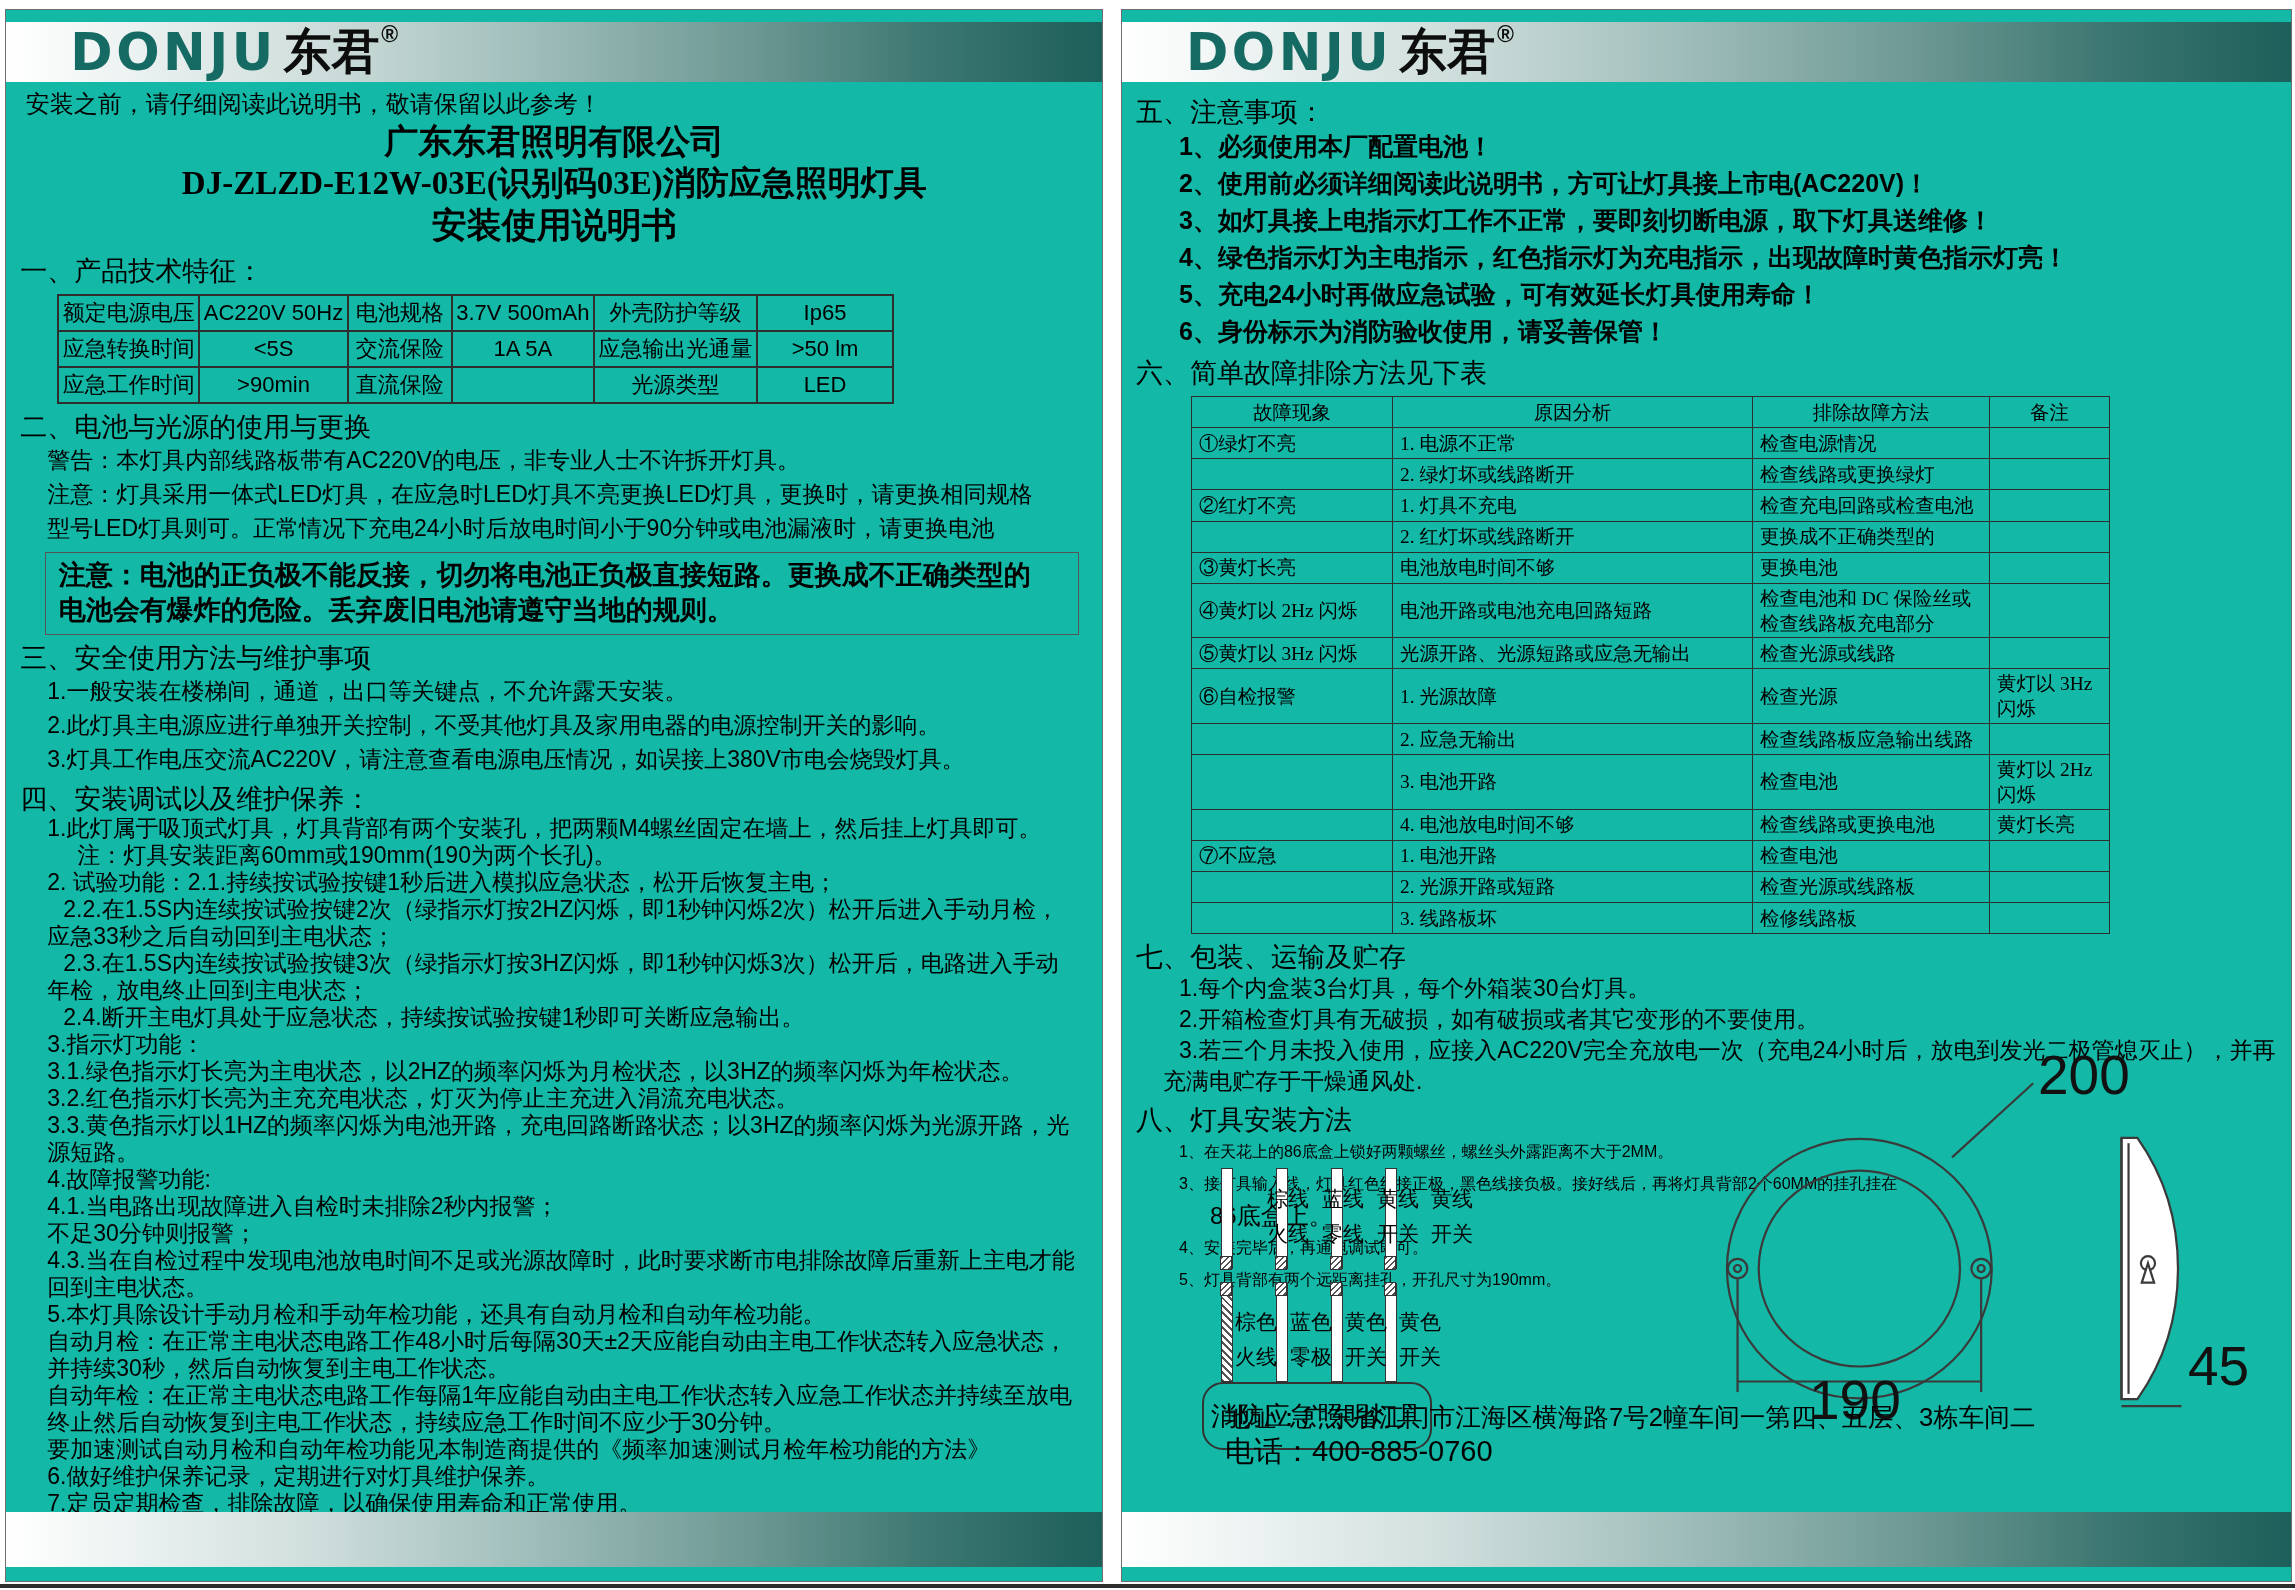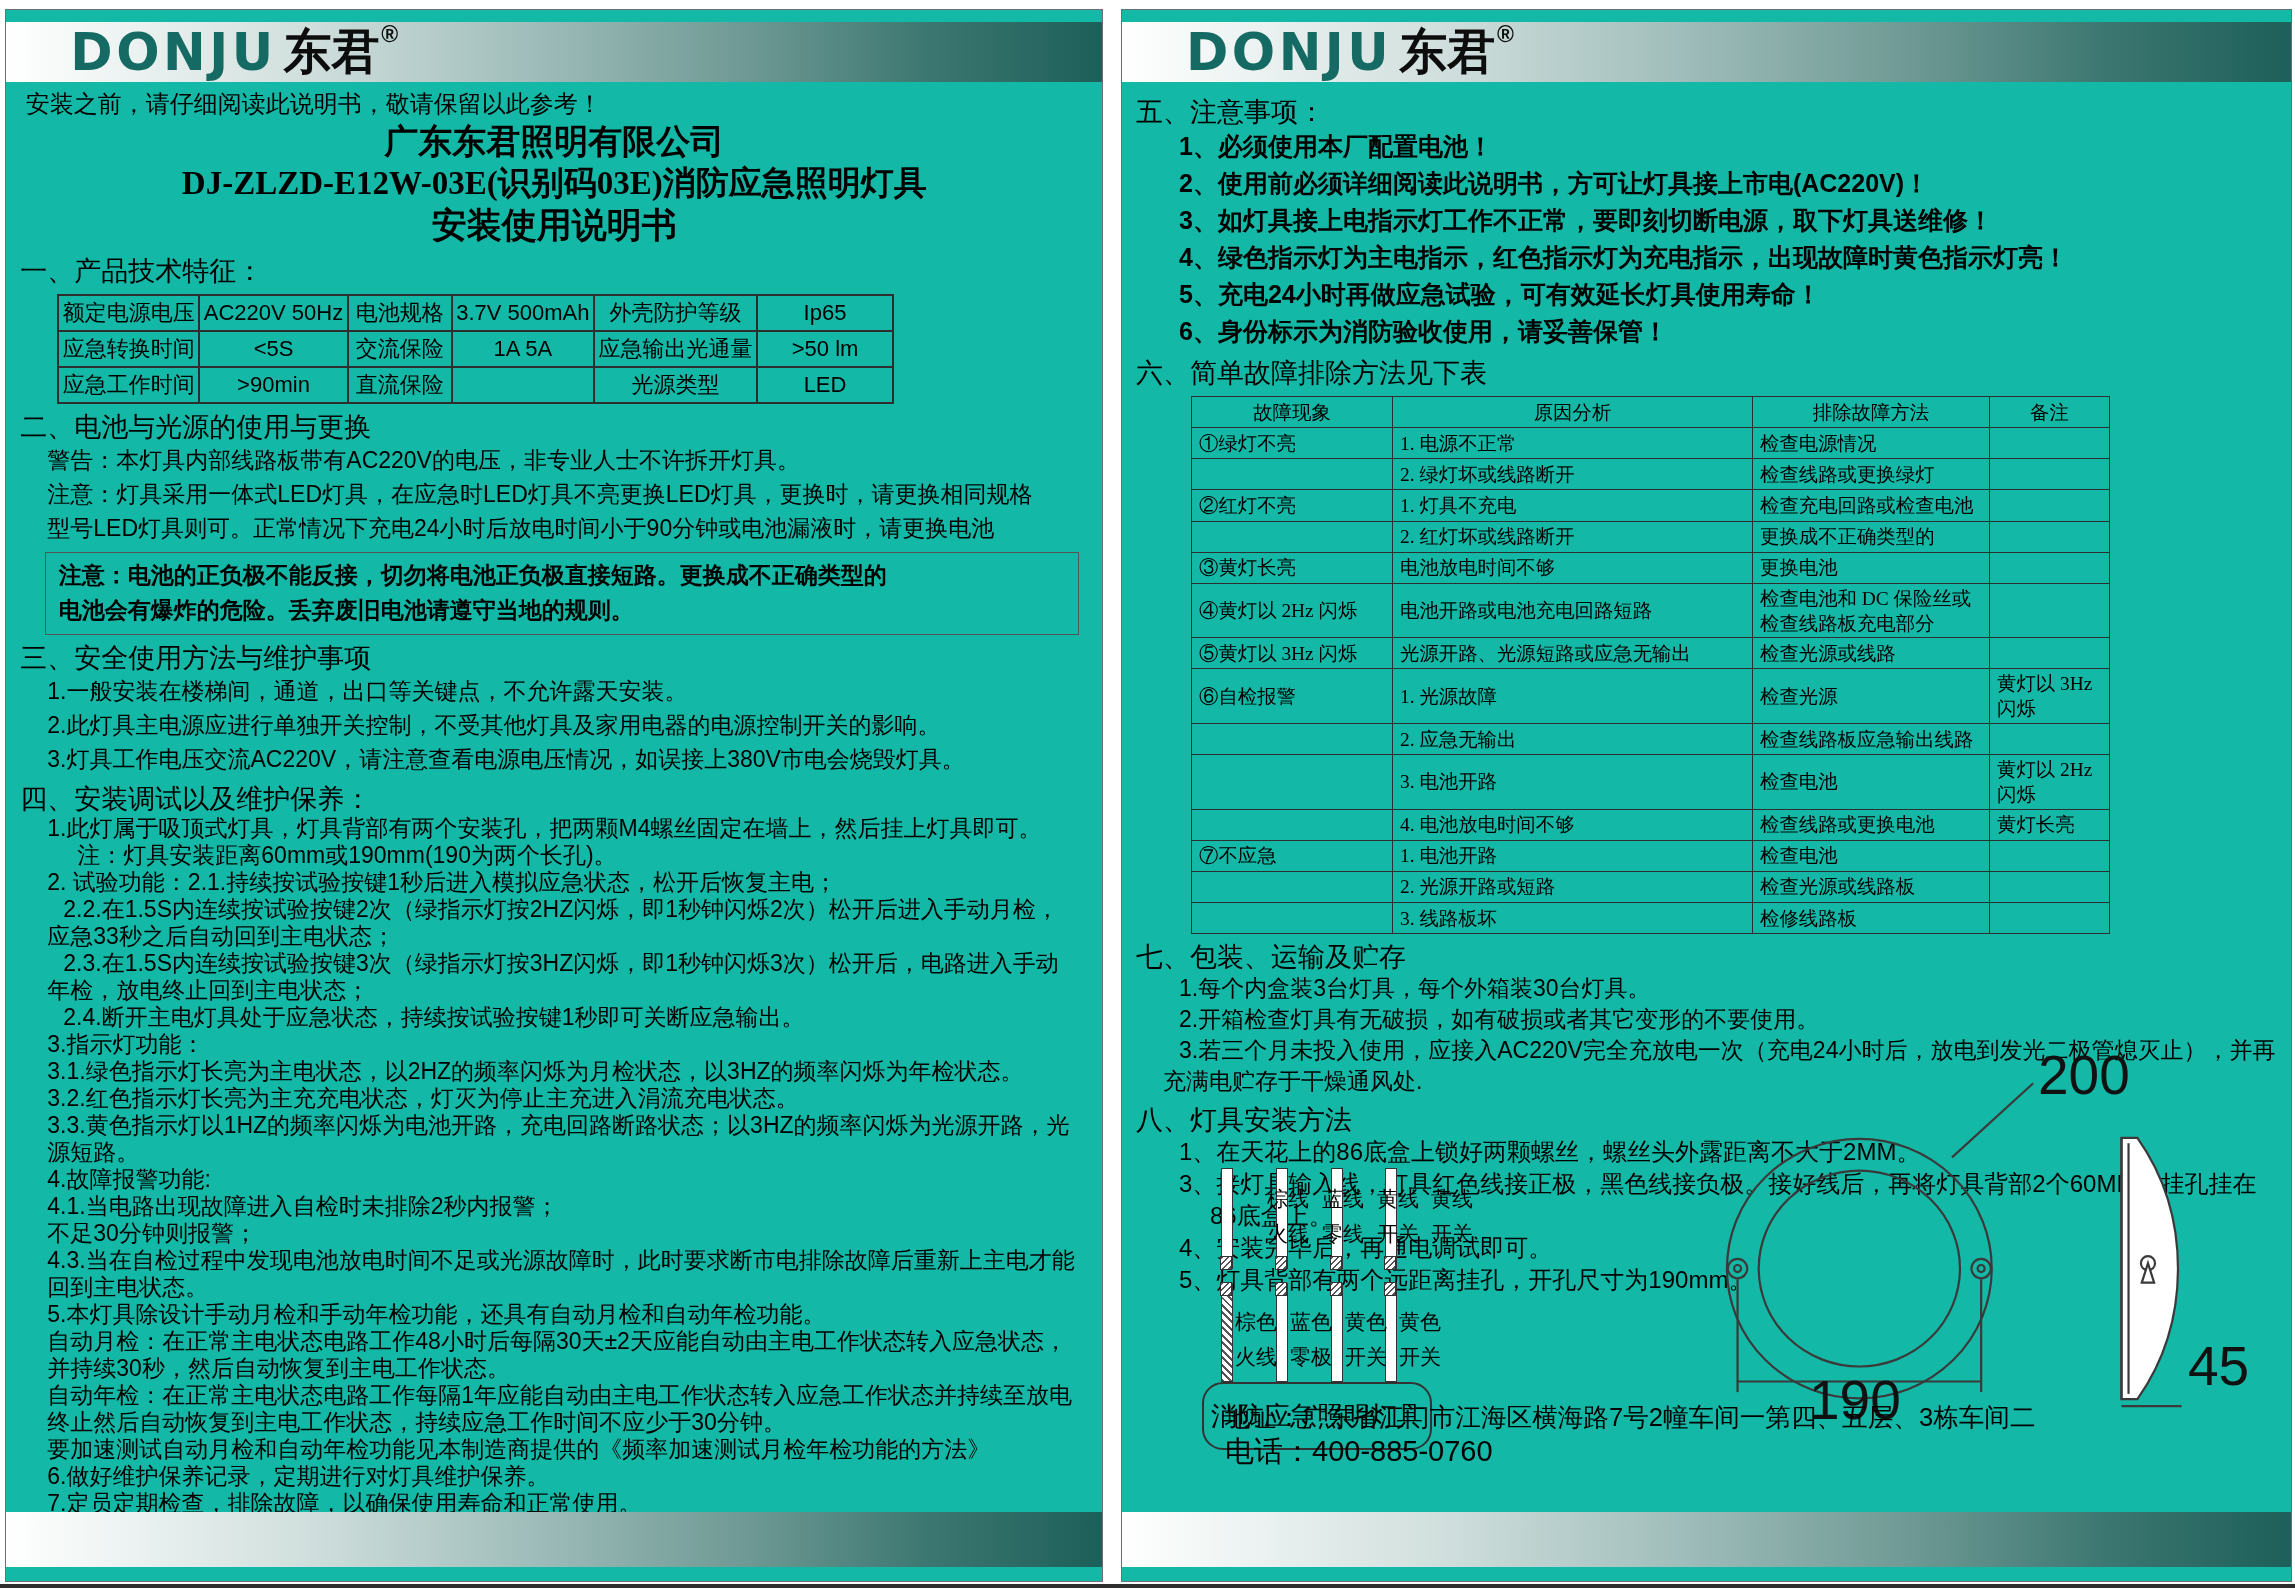--- a/index.html
+++ b/index.html
@@ -34,31 +34,31 @@
   .company{font-size:34px;line-height:42px;margin-top:1.8px;}
   .model{font-size:33px;line-height:41px;}
   .doctitle{font-size:35px;line-height:44px;}
   .warranty{font-size:25px;padding-left:32px;line-height:35px;margin-top:1.8px;}
 
   
   .spec-table{border-collapse:collapse;table-layout:fixed;margin:7px 0 3.5px 51px;font-size:22px;}
   .spec-table td{border:2.2px solid #2e2e2e;text-align:center;height:34px;padding:0 3.5px;overflow:hidden;white-space:nowrap;}
 
   
-  .warn-box{border:1.8px solid #555;margin:7px 23px 7px 39px;padding:5.3px 12.4px;font-weight:bold;font-size:23px;line-height:35px;}
+  .warn-box{border:1.8px solid #555;margin:7px 23px 7px 39px;padding:5.3px 12.4px;font-weight:bold;font-size:27px;line-height:35px;}
 
   
   .itemB{font-weight:bold;font-size:25px;line-height:37px;padding-left:57px;}
   .fault-table{border-collapse:collapse;table-layout:fixed;margin:7px 0 0 69px;font-family:"Liberation Serif","DejaVu Serif",serif;font-size:19.4px;}
   .fault-table th,.fault-table td{border:1.8px solid #2e2e2e;padding:1.8px 7px;height:26.5px;line-height:25px;overflow:hidden;}
   .fault-table th{font-weight:normal;text-align:center;}
   .fault-table td{text-align:left;}
   .ln7{font-size:23px;line-height:31px;padding-left:57px;}
   .ln7c{font-size:23px;line-height:31px;padding-left:41px;}
-  .ln8{font-size:24px;line-height:32px;padding-left:57px;}
+  .ln8{font-size:16px;line-height:32px;padding-left:57px;}
   .ln8c{font-size:24px;line-height:32px;padding-left:88px;}
 
   
   .wiring{position:absolute;left:85px;top:1153px;width:530px;height:309px;}
   .wire{position:absolute;width:11.5px;background:#fff;border:1.8px solid #333;box-sizing:border-box;}
   .wire-top{top:5.3px;height:101px;}
   .wire-bot{top:120px;height:99px;}
   .tip{position:absolute;left:-1.8px;width:11.5px;height:14px;border:1.8px solid #333;box-sizing:border-box;
        background:repeating-linear-gradient(135deg,#555 0px,#555 1.8px,#fff 1.8px,#fff 4.4px);}
   .tip-b{bottom:-1.8px;} .tip-t{top:-1.8px;}

